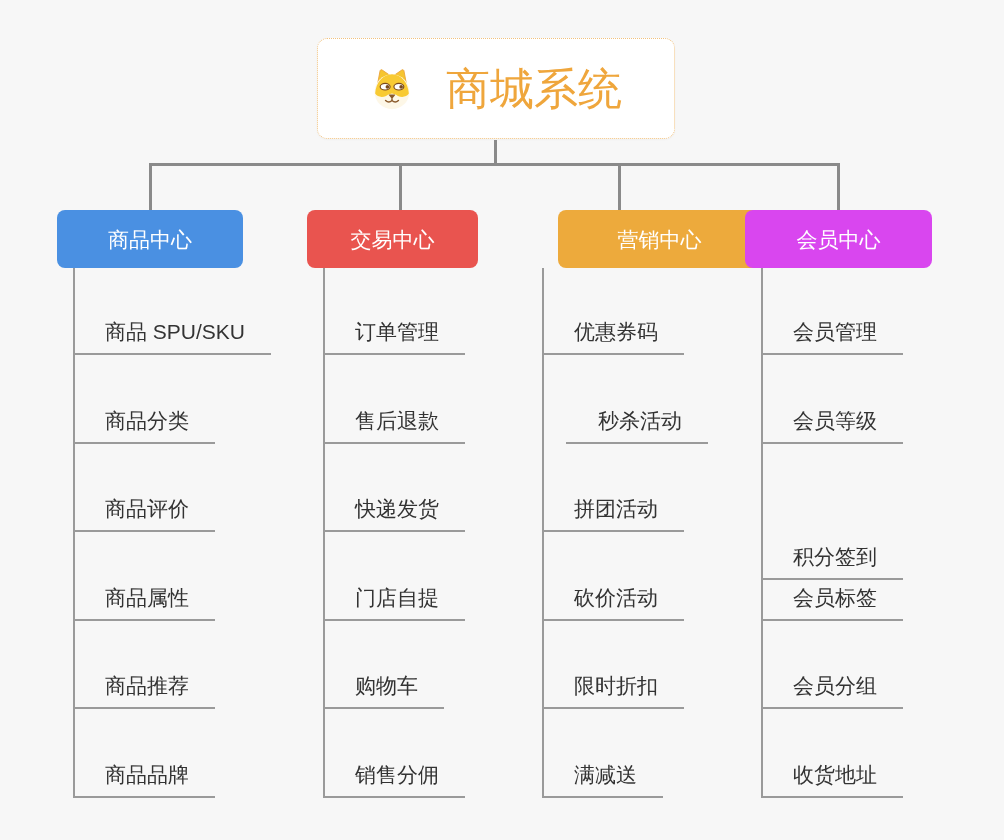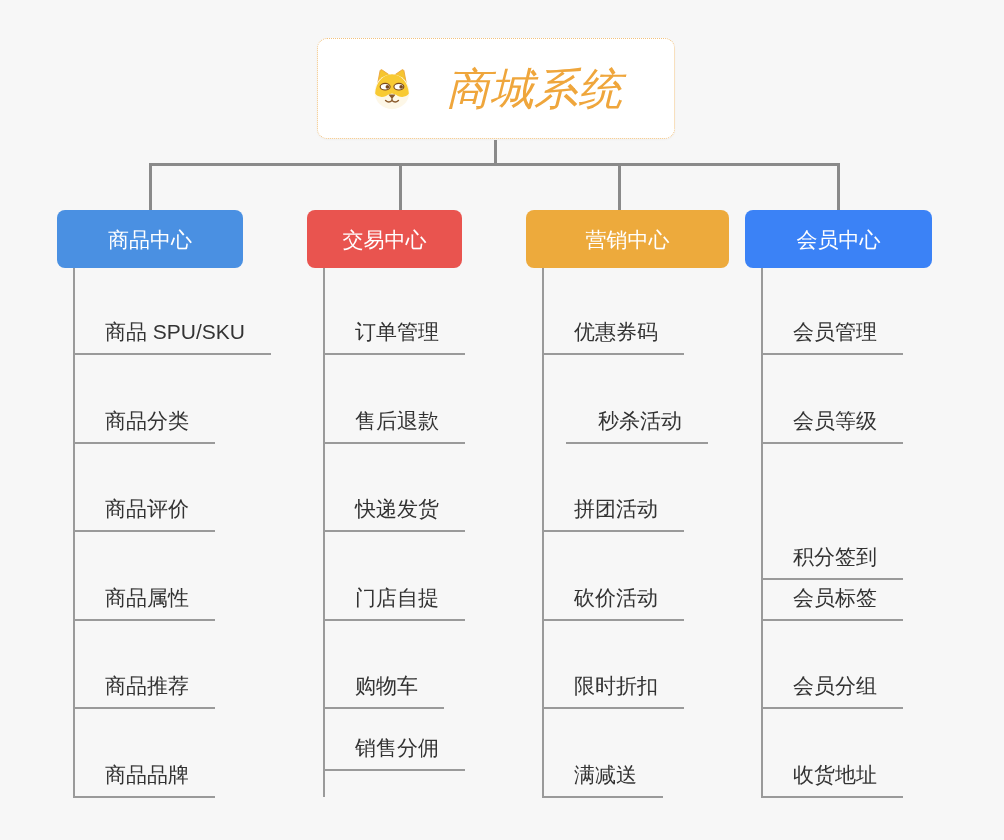--- a/index.html
+++ b/index.html
@@ -21,21 +21,20 @@
     left:317px; top:38px;
     width:356px; height:99px;
     background:#ffffff;
     border:1px dotted var(--root-border,#f2c27e);
     border-radius:10px;
     display:flex;
     align-items:center;
     justify-content:center;
     gap:32px;
     box-shadow:0 1px 2px rgba(0,0,0,0.03);
-    font-style:italic;
   }
   .root-title {
     font-size:44px;
     line-height:1;
     color:var(--root-text,#efa63c);
     white-space:nowrap;
   }
   
   .hline, .vline {
     position:absolute;
@@ -119,43 +118,43 @@
         <span>商品中心</span>
       </div>
       <div class="spine" style="left: 73px; top: 268px; height: 529px;"></div>
       <div class="leaf" style="left: 73px; top: 318px;">商品 SPU/SKU</div>
       <div class="leaf" style="left: 73px; top: 407px;">商品分类</div>
       <div class="leaf" style="left: 73px; top: 495px;">商品评价</div>
       <div class="leaf" style="left: 73px; top: 584px;">商品属性</div>
       <div class="leaf" style="left: 73px; top: 672px;">商品推荐</div>
       <div class="leaf" style="left: 73px; top: 761px;">商品品牌</div>
       <div class="vline" style="left: 398.5px; top: 163px; height: 47px;"></div>
-      <div class="branch-header" style="left: 307px; width: 155px; background: rgb(233, 84, 79);">
+      <div class="branch-header" style="left: 307px; width: 171px; background: rgb(233, 84, 79);">
         <span>交易中心</span>
       </div>
       <div class="spine" style="left: 323px; top: 268px; height: 529px;"></div>
       <div class="leaf" style="left: 323px; top: 318px;">订单管理</div>
       <div class="leaf" style="left: 323px; top: 407px;">售后退款</div>
       <div class="leaf" style="left: 323px; top: 495px; text-align: center;">快递发货</div>
       <div class="leaf" style="left: 323px; top: 584px;">门店自提</div>
       <div class="leaf" style="left: 323px; top: 672px;">购物车</div>
-      <div class="leaf" style="left: 323px; top: 734px;">销售分佣</div>
+      <div class="leaf" style="left: 323px; top: 761px;">销售分佣</div>
       <div class="vline" style="left: 617.5px; top: 163px; height: 47px;"></div>
-      <div class="branch-header" style="left: 526px; width: 203px; background: rgb(237, 170, 60);">
+      <div class="branch-header" style="left: 558px; width: 203px; background: rgb(237, 170, 60);">
         <span>营销中心</span>
       </div>
       <div class="spine" style="left: 542px; top: 268px; height: 529px;"></div>
       <div class="leaf" style="left: 542px; top: 318px;">优惠券码</div>
       <div class="leaf" style="left: 566px; top: 407px;">秒杀活动</div>
       <div class="leaf" style="left: 542px; top: 495px;">拼团活动</div>
       <div class="leaf" style="left: 542px; top: 584px;">砍价活动</div>
       <div class="leaf" style="left: 542px; top: 672px;">限时折扣</div>
       <div class="leaf" style="left: 542px; top: 761px;">满减送</div>
       <div class="vline" style="left: 836.5px; top: 163px; height: 47px;"></div>
-      <div class="branch-header" style="left: 745px; width: 187px; background: #3b82f6;">
+      <div class="branch-header" style="left: 745px; width: 187px; background: #d946ef;">
         <span>会员中心</span>
       </div>
       <div class="spine" style="left: 761px; top: 268px; height: 529px;"></div>
       <div class="leaf" style="left: 761px; top: 318px;">会员管理</div>
       <div class="leaf" style="left: 761px; top: 407px;">会员等级</div>
       <div class="leaf" style="left: 761px; top: 495px; margin-top: 48px;">积分签到</div>
       <div class="leaf" style="left: 761px; top: 584px;">会员标签</div>
       <div class="leaf" style="left: 761px; top: 672px;">会员分组</div>
       <div class="leaf" style="left: 761px; top: 761px;">收货地址</div>
     </div>

